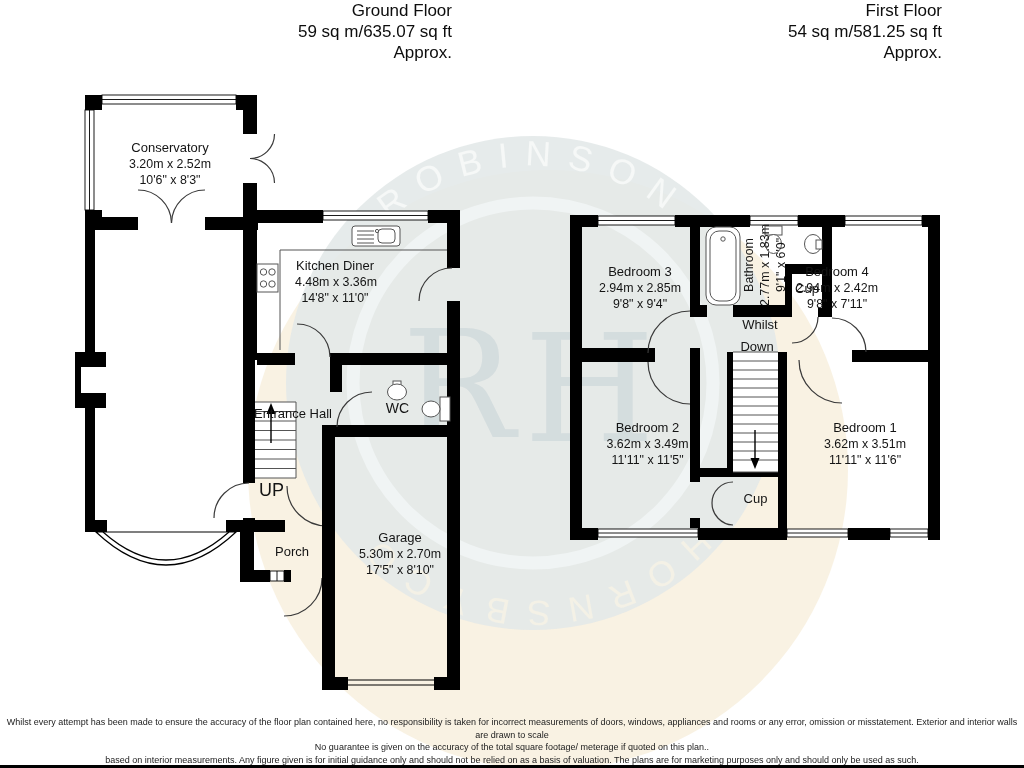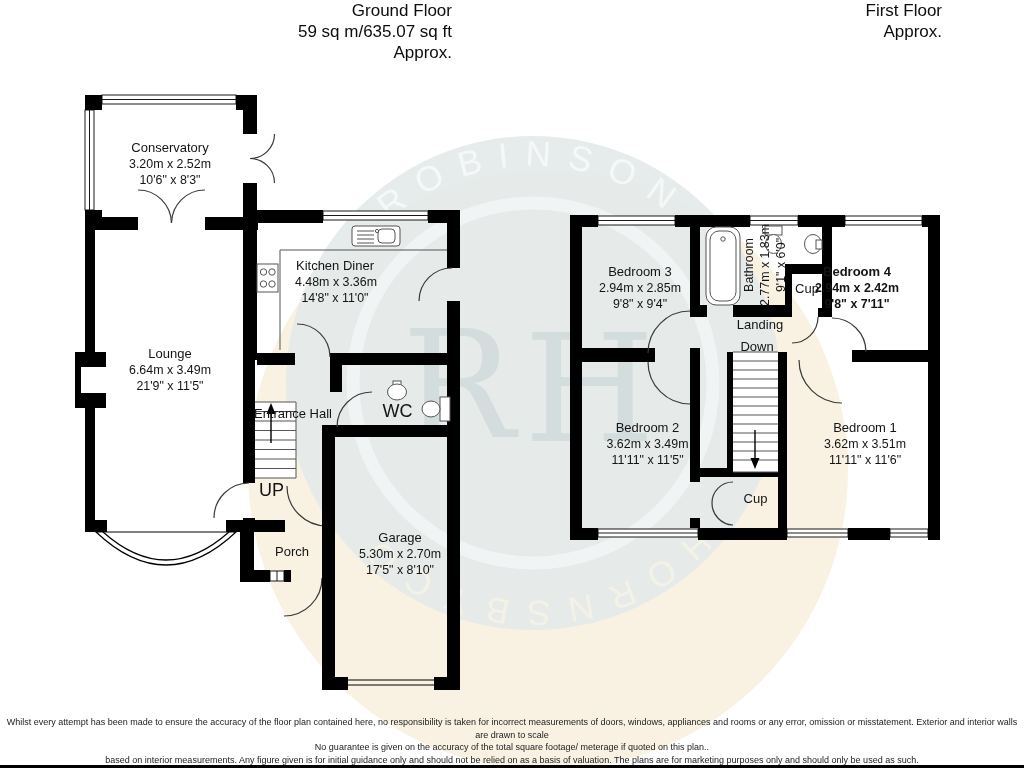--- a/index.html
+++ b/index.html
@@ -5,21 +5,21 @@
   html,body{margin:0;padding:0;background:#fff;}
   #canvas{position:relative;width:1024px;height:768px;background:#ffffff;overflow:hidden;
           font-family:"Liberation Sans", sans-serif;color:#111;}
   svg{position:absolute;left:0;top:0;}
   .title{position:absolute;text-align:right;font-size:17px;line-height:21px;color:#0d0d0d;}
   .rlabel{position:absolute;text-align:center;color:#141414;font-size:13px;line-height:1.28;}
   .rlabel span{display:block;}
   .rlabel .dim{font-size:12.4px;}
   .rlabel .dim:empty{display:none;}
   .small{font-size:18px;}
-  .wc{font-size:18px;}
+  .wc{font-size:14px;}
   .rot{transform:rotate(-90deg);transform-origin:center center;}
   #footer{position:absolute;left:0;top:716px;width:1024px;text-align:center;
           font-size:9px;line-height:12.5px;color:#222;}
   #bottombar{position:absolute;left:0;top:765px;width:1024px;height:3px;background:#000;}
 </style>
 </head>
 <body>
 
 <div id="canvas">
 
@@ -271,38 +271,34 @@
     </g>
   </svg>
 
   <div class="title" style="left:92px;top:0;width:360px;">
     <div>Ground Floor</div>
     <div>59 sq m/635.07 sq ft</div>
     <div>Approx.</div>
   </div>
   <div class="title" style="left:582px;top:0;width:360px;">
     <div>First Floor</div>
+    <div>54 sq m/581.25 sq ft</div>
     <div>Approx.</div>
   </div>
 
   <div class="rlabel" style="left:95px;top:140px;width:150px;">
     <span>Conservatory</span>
     <span class="dim">3.20m x 2.52m</span>
     <span class="dim">10'6" x 8'3"</span>
   </div>
   <div class="rlabel" style="left:295px;top:258px;width:80px;">
     <span>Kitchen Diner</span>
     <span class="dim" style="white-space:nowrap;">4.48m x 3.36m</span>
     <span class="dim" style="white-space:nowrap;">14'8" x 11'0"</span>
   </div>
-  <div class="rlabel" style="left:95px;top:346px;width:150px;">
-    <span>Lounge</span>
-    <span class="dim">6.64m x 3.49m</span>
-    <span class="dim">21'9" x 11'5"</span>
-  </div>
   <div class="rlabel" style="left:252px;top:366px;width:82px;margin-top:40px;">
     <span>Entrance Hall</span>
   </div>
   <div class="rlabel wc" style="left:375px;top:400px;width:45px;">
     <span>WC</span>
   </div>
   <div class="rlabel small" style="left:254px;top:479px;width:35px;">
     <span>UP</span>
   </div>
   <div class="rlabel" style="left:252px;top:544px;width:80px;">
@@ -320,27 +316,27 @@
     <span class="dim">9'8" x 9'4"</span>
   </div>
   <div class="rlabel rot" style="left:711px;top:243px;width:106px;height:44px;font-size:12.4px;">
     <span>Bathroom</span>
     <span class="dim" style="white-space:nowrap;">2.77m x 1.83m</span>
     <span class="dim" style="white-space:nowrap;">9'1" x 6'0"</span>
   </div>
   <div class="rlabel" style="left:786px;top:281px;width:42px;">
     <span>Cup</span>
   </div>
-  <div class="rlabel" style="left:792px;top:264px;width:130px;font-weight:bold;">
+  <div class="rlabel" style="left:772px;top:264px;width:130px;">
     <span>Bedroom 4</span>
     <span class="dim">2.94m x 2.42m</span>
     <span class="dim">9'8" x 7'11"</span>
   </div>
   <div class="rlabel" style="left:725px;top:317px;width:70px;">
-    <span>Landing</span>
+    <span>Whilst</span>
   </div>
   <div class="rlabel" style="left:722px;top:339px;width:70px;">
     <span>Down</span>
   </div>
   <div class="rlabel" style="left:580px;top:420px;width:135px;">
     <span>Bedroom 2</span>
     <span class="dim">3.62m x 3.49m</span>
     <span class="dim">11'11" x 11'5"</span>
   </div>
   <div class="rlabel" style="left:733px;top:491px;width:45px;">

